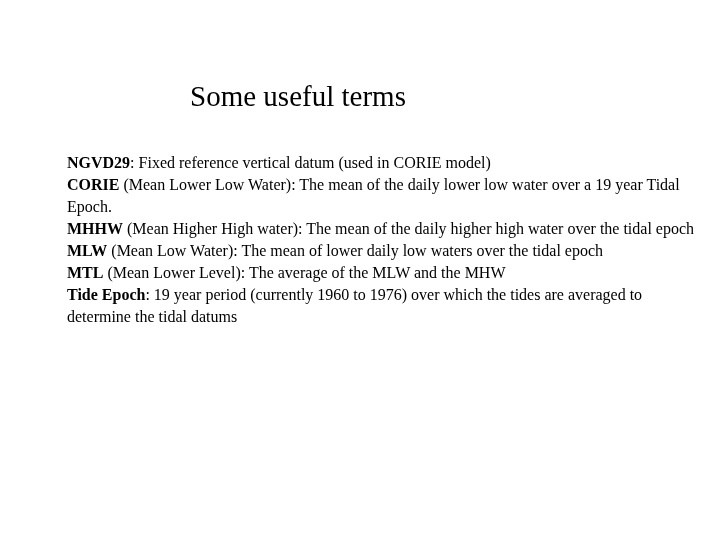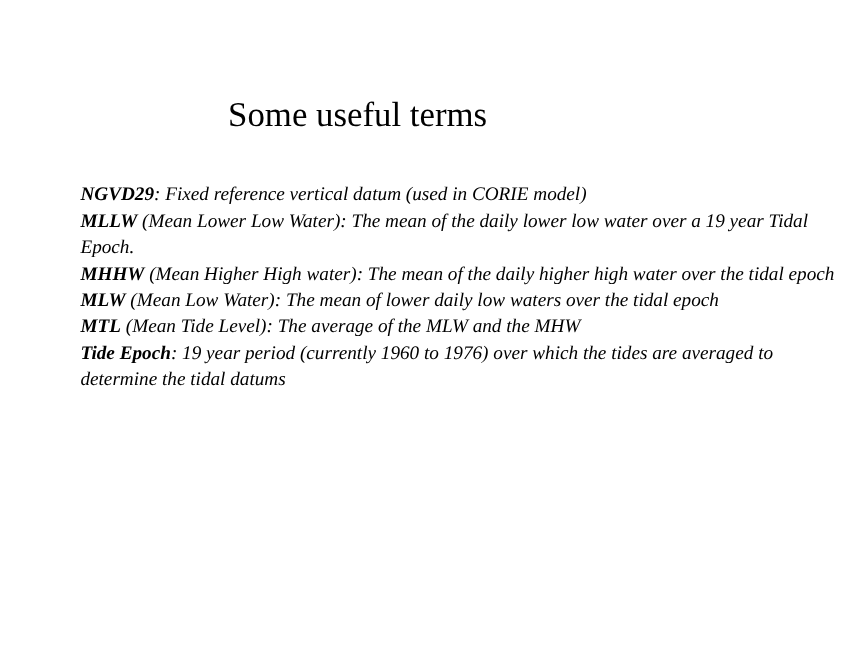--- a/index.html
+++ b/index.html
@@ -26,35 +26,34 @@
       font-weight: normal;
       margin: 0;
     }
     .terms {
       position: absolute;
       left: 67px;
       top: 152px;
       width: 630px;
       font-size: 16px;
       line-height: 22px;
-      font-style: italic;
     }
     .term {
       margin: 0;
       padding: 0;
     }
     .term-name {
       font-weight: bold;
     }
   </style>
 </head>
 <body>
 
 <h1 class="slide-title">Some useful terms</h1>
 
 <div class="terms">
   <p class="term"><span class="term-name">NGVD29</span><span class="term-def">: Fixed reference vertical datum (used in CORIE model)</span></p>
-  <p class="term"><span class="term-name">MLLW</span><span class="term-def"> (Mean Lower Low Water): The mean of the daily lower low water over a 19 year Tidal Epoch.</span></p>
+  <p class="term"><span class="term-name">CORIE</span><span class="term-def"> (Mean Lower Low Water): The mean of the daily lower low water over a 19 year Tidal Epoch.</span></p>
   <p class="term"><span class="term-name">MHHW</span><span class="term-def"> (Mean Higher High water): The mean of the daily higher high water over the tidal epoch</span></p>
   <p class="term"><span class="term-name">MLW</span><span class="term-def"> (Mean Low Water): The mean of lower daily low waters over the tidal epoch</span></p>
-  <p class="term"><span class="term-name">MTL</span><span class="term-def"> (Mean Tide Level): The average of the MLW and the MHW</span></p>
+  <p class="term"><span class="term-name">MTL</span><span class="term-def"> (Mean Lower Level): The average of the MLW and the MHW</span></p>
   <p class="term"><span class="term-name">Tide Epoch</span><span class="term-def">: 19 year period (currently 1960 to 1976) over which the tides are averaged to determine the tidal datums</span></p>
 </div>
 
 </body></html>

